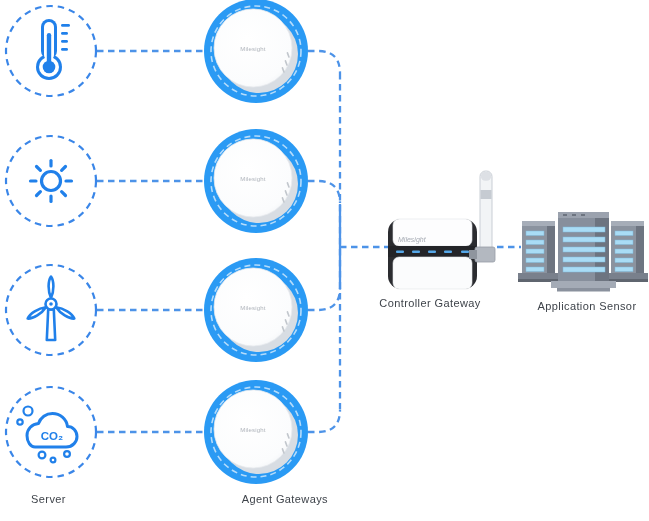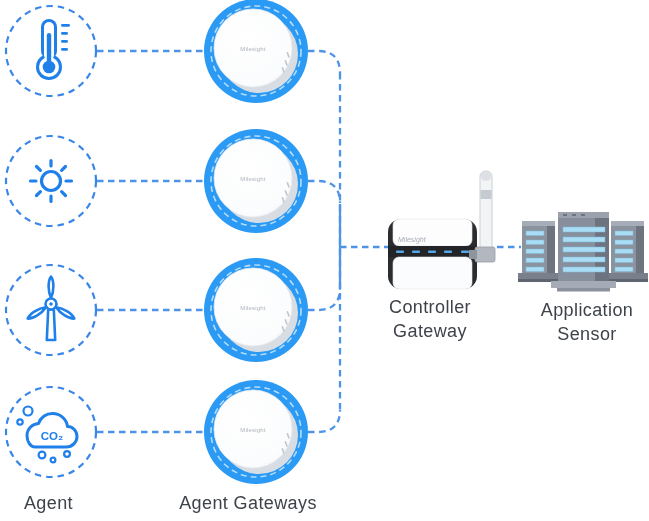--- a/index.html
+++ b/index.html
@@ -1,20 +1,20 @@
 <!DOCTYPE html>
 <html><head>
 <meta charset="utf-8">
 <style>
   html,body{margin:0;padding:0;background:#ffffff;}
   .stage{position:relative;width:649px;height:521px;background:#ffffff;overflow:hidden;
          font-family:"Liberation Sans", sans-serif;}
   svg{position:absolute;left:0;top:0;}
   svg text{font-family:"Liberation Sans", sans-serif;}
-  .label{position:absolute;color:#3E434A;font-size:18px;letter-spacing:.4px;
+  .label{position:absolute;color:#3E434A;font-size:11px;letter-spacing:.4px;
          line-height:1.32;text-align:center;}
 </style>
 </head>
 <body>
 
 <div class="stage">
 
 <svg width="649" height="521" viewBox="0 0 649 521">
   <defs>
     <radialGradient id="discGrad" cx="42%" cy="38%" r="75%">
@@ -208,21 +208,21 @@
       <rect x="581" y="214" width="4" height="2" fill="#6D7480"></rect>
       <rect x="563" y="227" width="42" height="5" fill="#A9DCF5" stroke="#7FB9D9" stroke-width="0.5"></rect>
       <rect x="563" y="237" width="42" height="5" fill="#A9DCF5" stroke="#7FB9D9" stroke-width="0.5"></rect>
       <rect x="563" y="247" width="42" height="5" fill="#A9DCF5" stroke="#7FB9D9" stroke-width="0.5"></rect>
       <rect x="563" y="257" width="42" height="5" fill="#A9DCF5" stroke="#7FB9D9" stroke-width="0.5"></rect>
       <rect x="563" y="267" width="42" height="5" fill="#A9DCF5" stroke="#7FB9D9" stroke-width="0.5"></rect>
     </g>
   </g>
 </svg>
 
-<div class="label" style="left:0px;top:492px;width:97px;">Agent</div>
-
-<div class="label" style="left:168px;top:492px;width:160px;">Agent Gateways</div>
+<div class="label" style="left:0px;top:492px;width:97px;">Server</div>
+
+<div class="label" style="left:168px;top:492px;width:160px;text-align:right;">Agent Gateways</div>
 
 <div class="label" style="left:370px;top:296px;width:120px;">Controller Gateway</div>
 
 <div class="label" style="left:527px;top:299px;width:120px;">Application Sensor</div>
 
 </div>
 
 </body></html>

